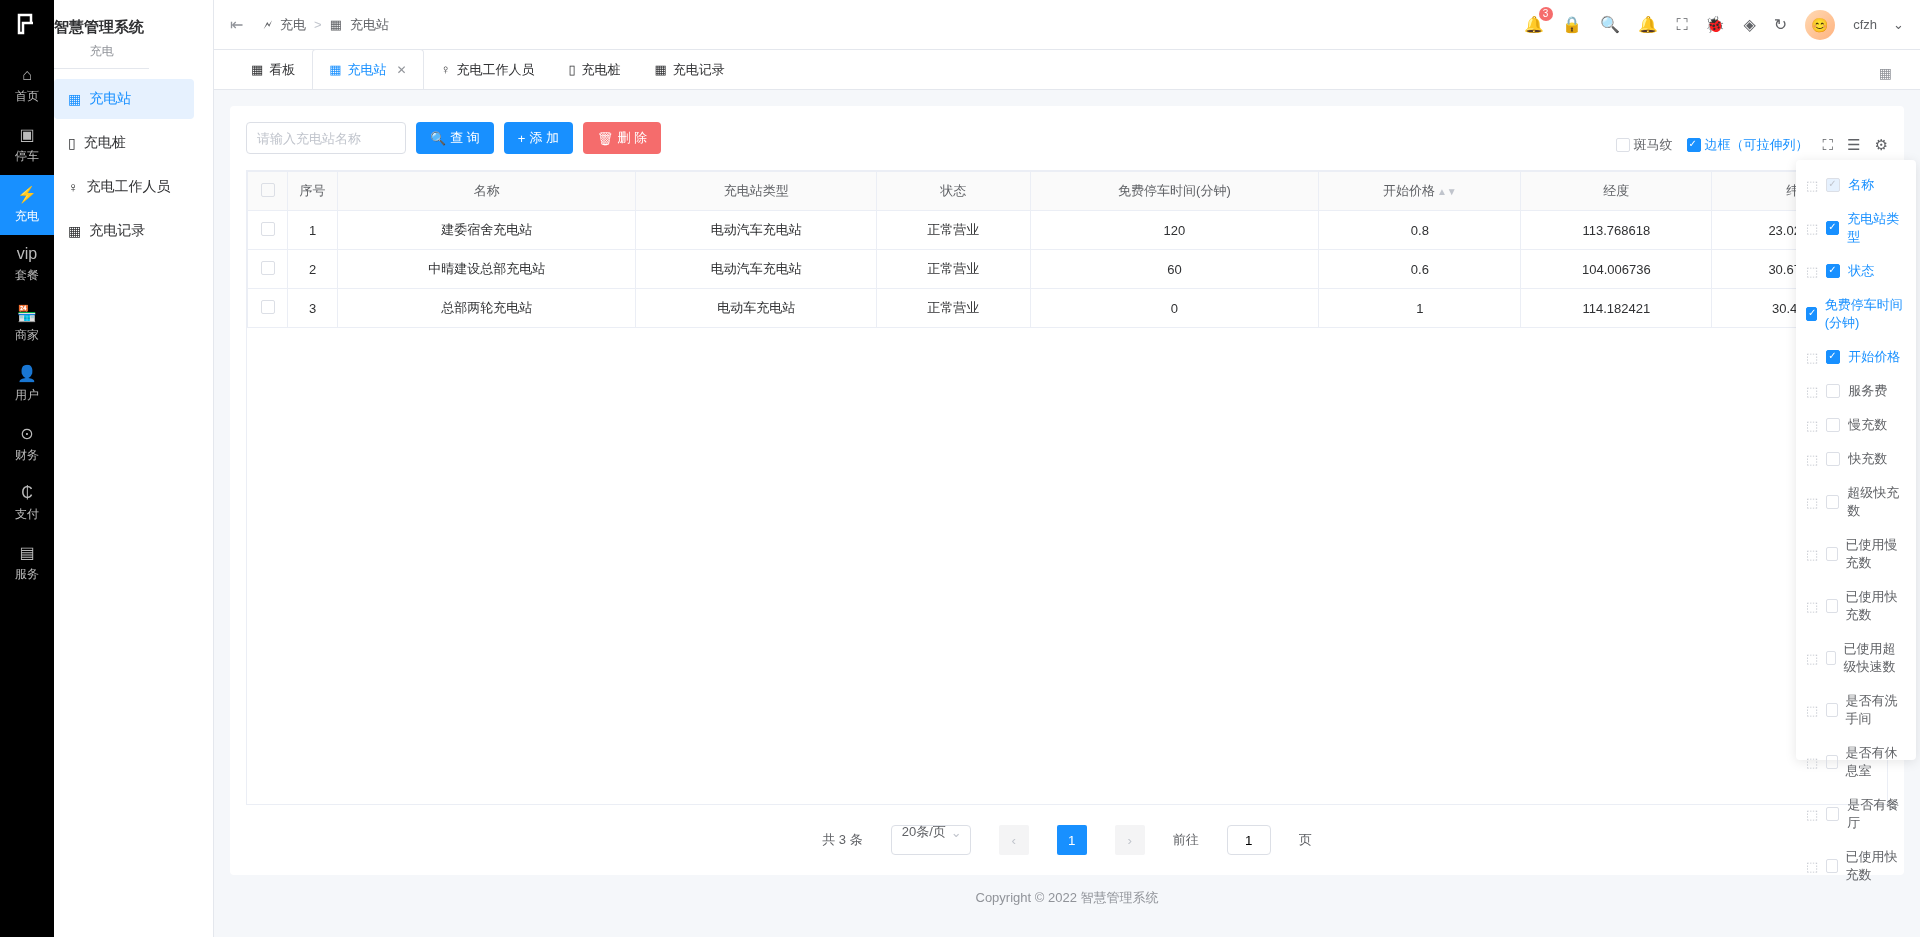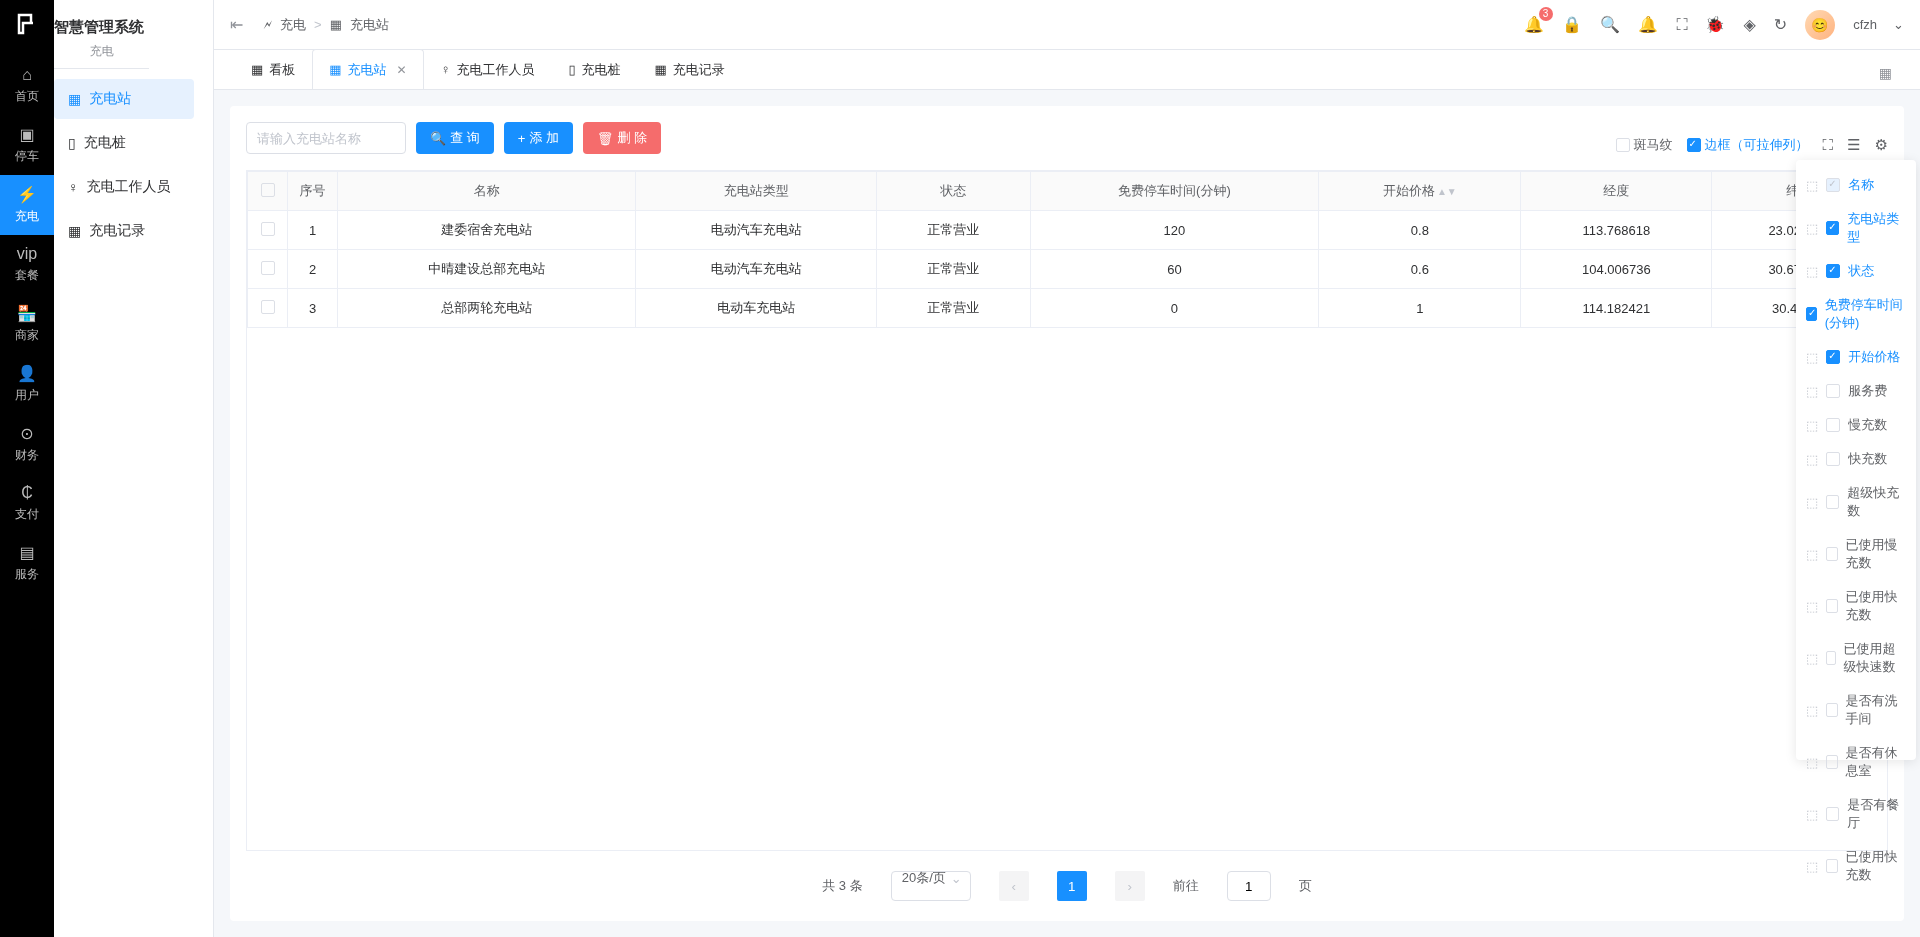--- a/index.html
+++ b/index.html
@@ -308,20 +308,21 @@
               <span>20条/页</span>
             </span>
           <button class="page-btn">‹</button>
           <button class="page-btn active">1</button>
           <button class="page-btn">›</button>
           <span>前往</span>
           <input class="page-input" value="1" style="">
           <span>页</span>
         </div>
       </div>
+      <div class="footer">Copyright © 2022 智慧管理系统</div>
     </div>
 
     <div class="colset">
       <div id="colset-items">
           <div class="colset-item active">
             <span class="drag">⬚</span>
             <span class="checkbox checked disabled"></span>
             <span>名称</span>
           </div>
           <div class="colset-item active">

